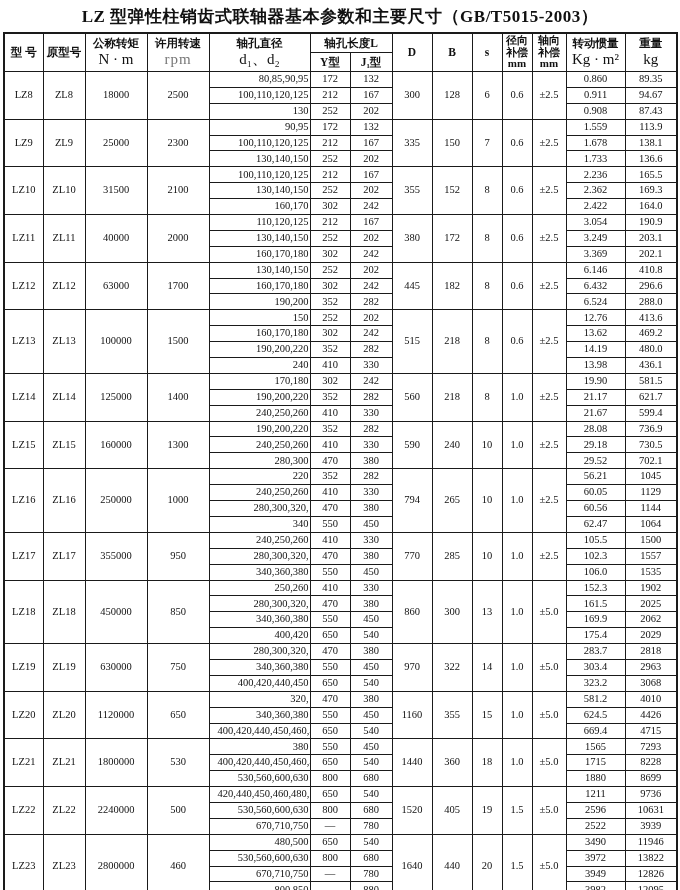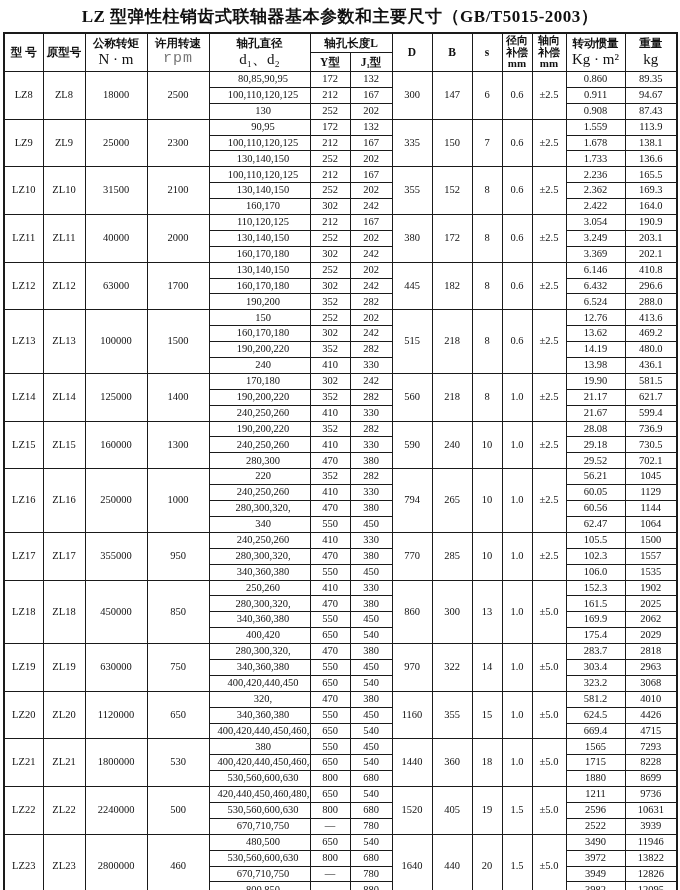--- a/index.html
+++ b/index.html
@@ -34,28 +34,28 @@
     overflow: hidden;
     white-space: nowrap;
   }
   thead th {
     font-size: 11.5px;
     font-weight: bold;
     line-height: 1.25;
     height: 18px;
   }
   thead .sub { font-weight: normal; font-size: 15px; }
-  thead .rpm { color: #777; font-family: Liberation Mono, monospace; font-weight: normal; letter-spacing: 1px; }
+  thead .rpm { color: #777; font-family: Liberation Serif, serif; font-weight: normal; letter-spacing: 1px; }
   thead .tiny { font-size: 11px; line-height: 1.05; font-weight: bold; }
   tbody td {
     font-size: 10.5px;
     height: 14.9px;
     line-height: 1;
   }
-  tbody td.bore { text-align: center; padding-left: 8px; }
+  tbody td.bore { text-align: right; padding-left: 8px; }
   tbody td.num {}
 </style>
 </head>
 <body>
 
 <div class="page">
   <div class="title">LZ  型弹性柱销齿式联轴器基本参数和主要尺寸（GB/T5015-2003）</div>
 
   <table class="spec">
     <colgroup>
@@ -121,21 +121,21 @@
     <tbody id="spec-body">
         <tr>
           <td class="num" rowspan="3">LZ8</td>
           <td class="num" rowspan="3">ZL8</td>
           <td class="num" rowspan="3">18000</td>
           <td class="num" rowspan="3">2500</td>
           <td class="bore">80,85,90,95</td>
           <td class="num">172</td>
           <td class="num">132</td>
           <td class="num" rowspan="3">300</td>
-          <td class="num" rowspan="3">147</td>
+          <td class="num" rowspan="3">128</td>
           <td class="num" rowspan="3">6</td>
           <td class="num" rowspan="3">0.6</td>
           <td class="num" rowspan="3">±2.5</td>
           <td class="num">0.860</td>
           <td class="num">89.35</td>
         </tr>
         <tr>
           <td class="bore">100,110,120,125</td>
           <td class="num">212</td>
           <td class="num">167</td>

